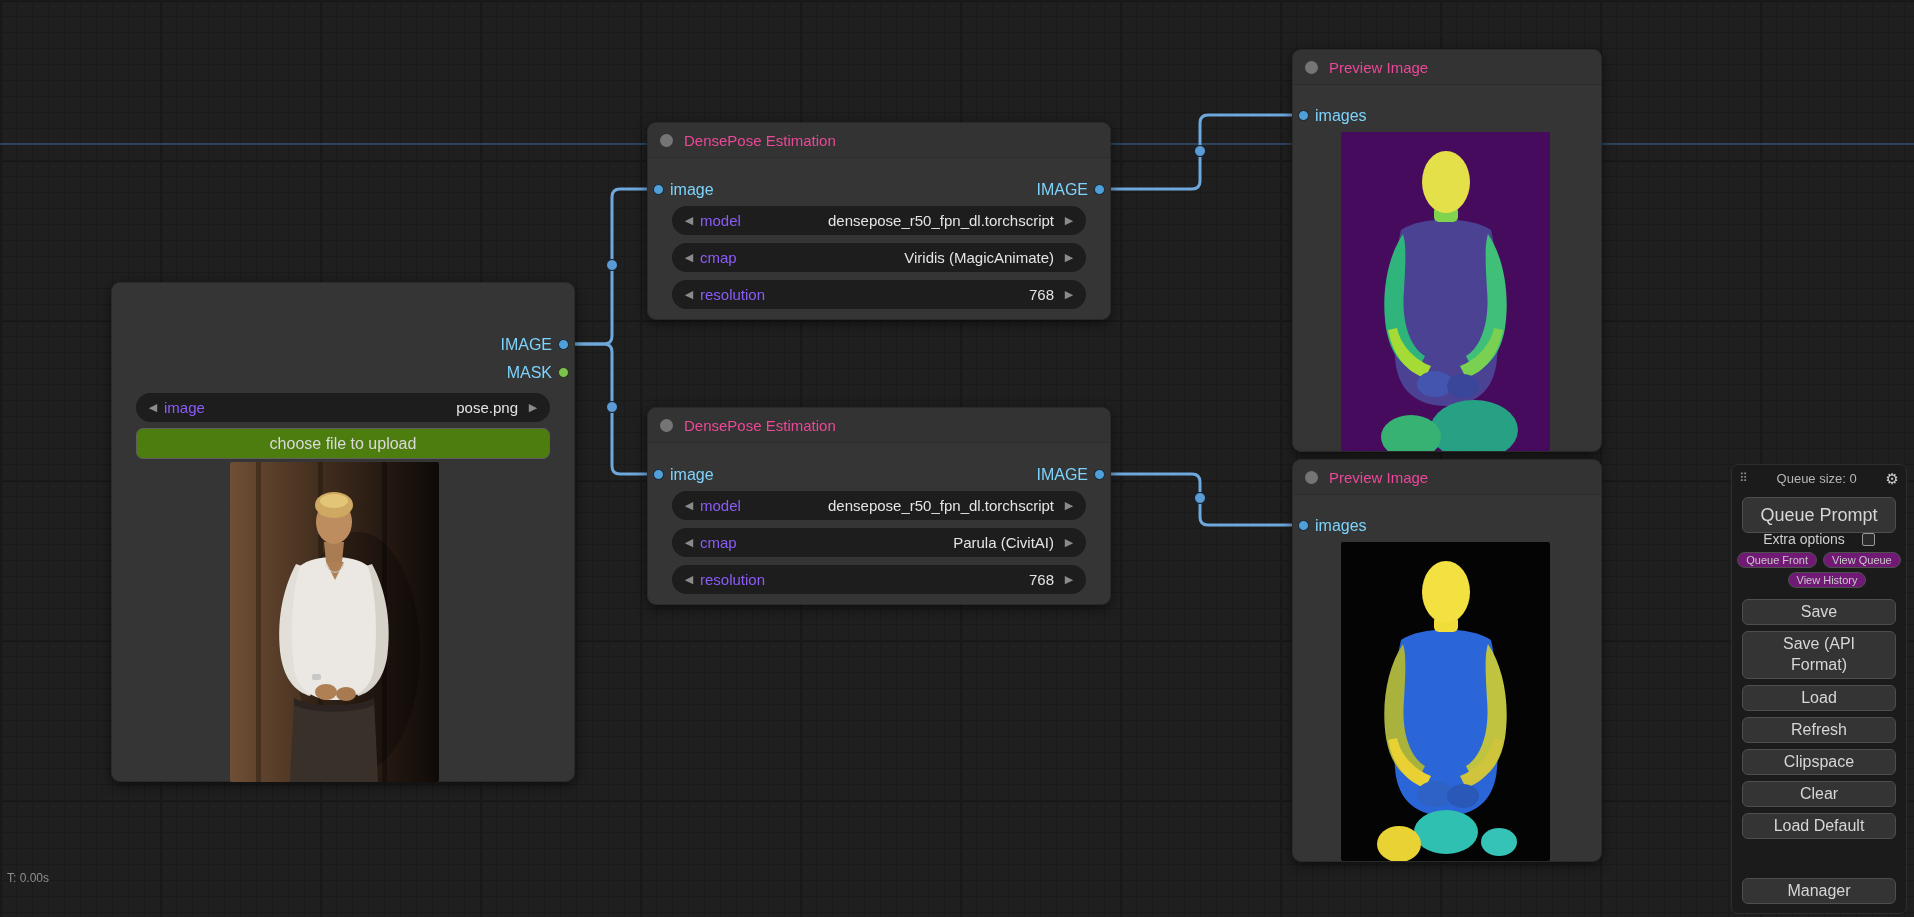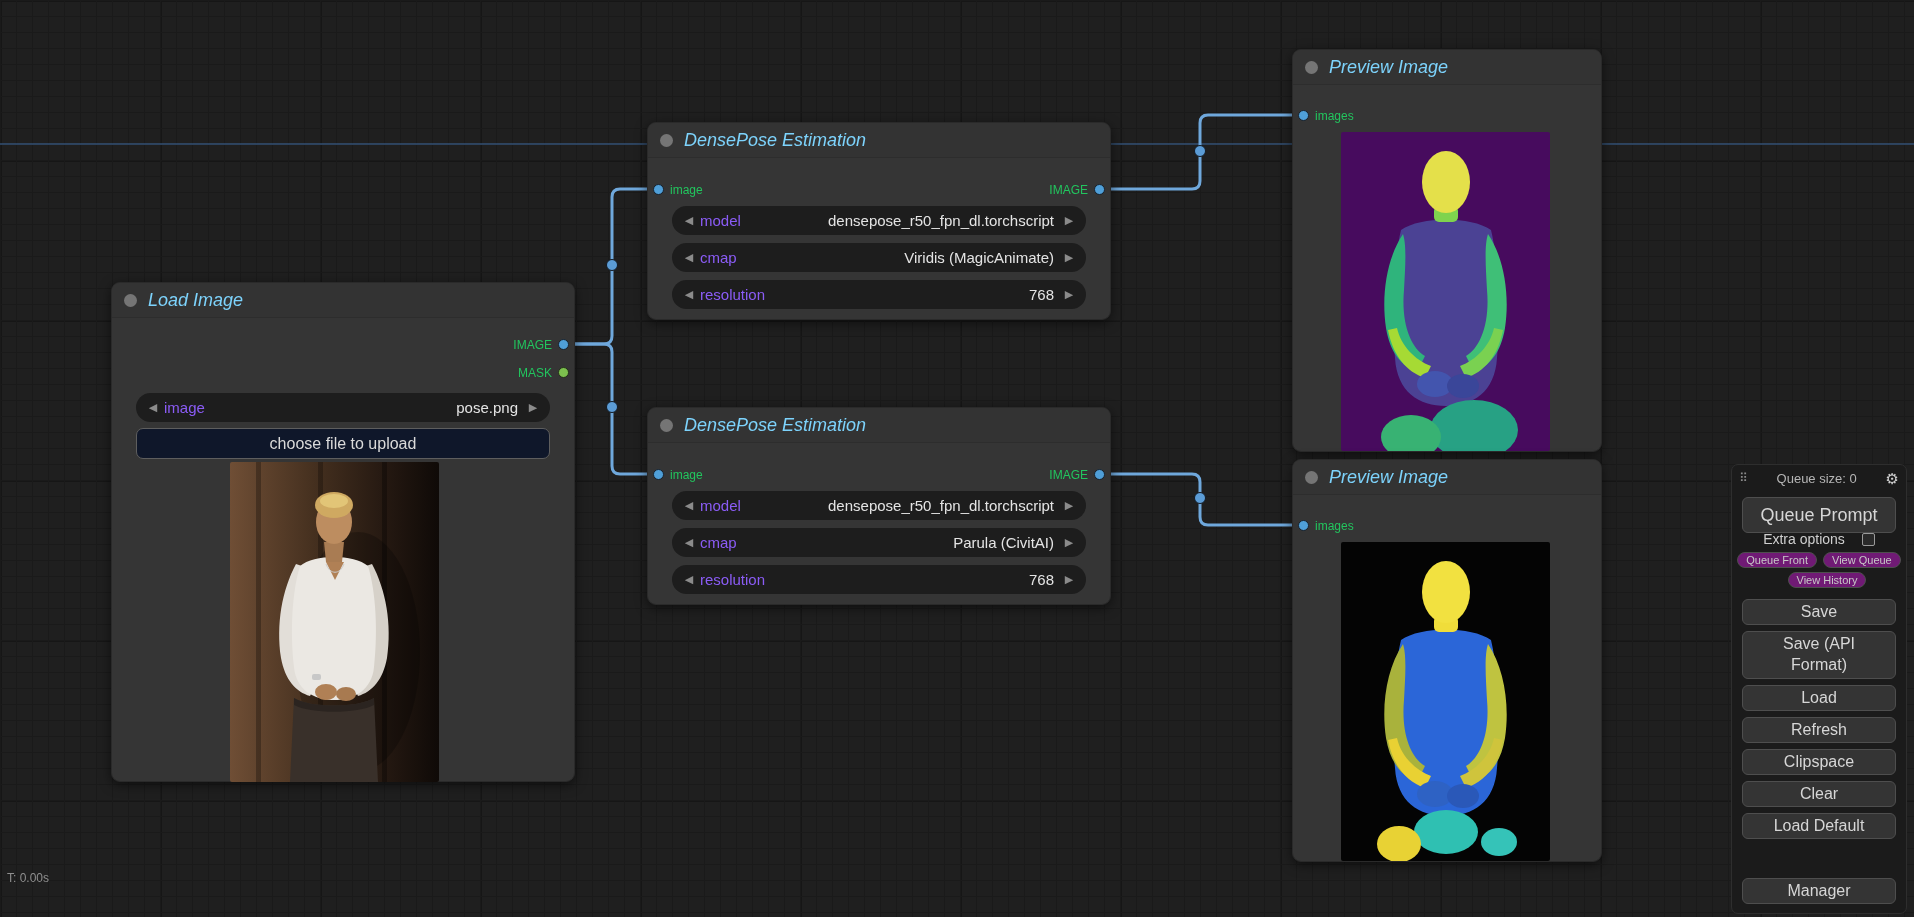--- a/index.html
+++ b/index.html
@@ -25,23 +25,23 @@
     position:absolute; z-index:2; background:#353535;
     border:1px solid #2a2a2a; border-radius:9px;
     box-shadow:0 3px 12px rgba(0,0,0,0.55);
   }
   .node-header {
     height:35px; background:#333333; border-radius:8px 8px 0 0;
     display:flex; align-items:center; gap:11px; padding:0 12px;
     border-bottom:1px solid #2d2d2d;
   }
   .collapse-dot { width:13px; height:13px; border-radius:50%; background:#757575; flex:0 0 auto; }
-  .node-title { color:#7dd3fc; font-size:18px; white-space:nowrap;font-style:italic; }
-
-  .slot-label { position:absolute; height:24px; line-height:24px; font-size:12px; color:#22c55e; white-space:nowrap; }
+  .node-title { color:#ec4899; font-size:15px; white-space:nowrap; }
+
+  .slot-label { position:absolute; height:24px; line-height:24px; font-size:16px; color:#7dd3fc; white-space:nowrap; }
   .slot-label.in  { left:22px; }
   .slot-label.out { right:22px; }
   .slot-dot {
     position:absolute; width:11px; height:11px; border-radius:50%;
     background:#4f9fd8; border:1px solid #17222e;
   }
   .slot-dot.in  { left:5px; }
   .slot-dot.out { right:5px; }
   .slot-dot.mask { background:#7cc14e; border-color:#23311a; }
 
@@ -50,21 +50,21 @@
     background:#1d1d1d; border-radius:15px;
     display:flex; align-items:center; padding:0 9px;
     font-size:15px; color:#989898; overflow:hidden;
   }
   .widget .arrow { color:#8b8b8b; font-size:11px; width:16px; text-align:center; flex:0 0 auto; }
   .widget .wlabel { margin-left:3px; color:#8b5cf6; white-space:nowrap; }
   .widget .wvalue { flex:1; text-align:right; margin-right:7px; color:#e4e4e4; white-space:nowrap; overflow:hidden; }
 
   .upload-btn {
     position:absolute; left:24px; right:24px; height:31px;
-    background:#0f172a; border:1px solid #5e5e5e; border-radius:7px;
+    background:#4d7c0f; border:1px solid #5e5e5e; border-radius:7px;
     display:flex; align-items:center; justify-content:center;
     font-size:16px; color:#dadada; white-space:nowrap;
   }
   .node-img { position:absolute; border-radius:2px; overflow:hidden; line-height:0; }
   .node-img svg { display:block; }
 
   
   #menu {
     position:absolute; left:1731px; top:464px; width:176px; height:450px;
     background:#1b1b1b; border:1px solid #2e2e2e; border-radius:7px; z-index:5;
@@ -112,24 +112,20 @@
     </g>
     <g fill="#5b9cd6" stroke="#121a23" stroke-width="1">
       <circle cx="612" cy="265" r="5.5"></circle>
       <circle cx="612" cy="407" r="5.5"></circle>
       <circle cx="1200" cy="151" r="5.5"></circle>
       <circle cx="1200" cy="498" r="5.5"></circle>
     </g>
   </svg>
 
   <div class="node" style="left:111px; top:282px; width:464px; height:500px;">
-    <div class="node-header">
-      <span class="collapse-dot"></span>
-      <span class="node-title">Load Image</span>
-    </div>
     <span class="slot-label out" style="top:50px;">IMAGE</span>
     <span class="slot-dot out" style="top:56px;"></span>
     <span class="slot-label out" style="top:78px;">MASK</span>
     <span class="slot-dot out mask" style="top:84px;"></span>
 
     <div class="widget" style="top:110px;">
       <span class="arrow">◀</span>
       <span class="wlabel">image</span>
       <span class="wvalue">pose.png</span>
       <span class="arrow">▶</span>

